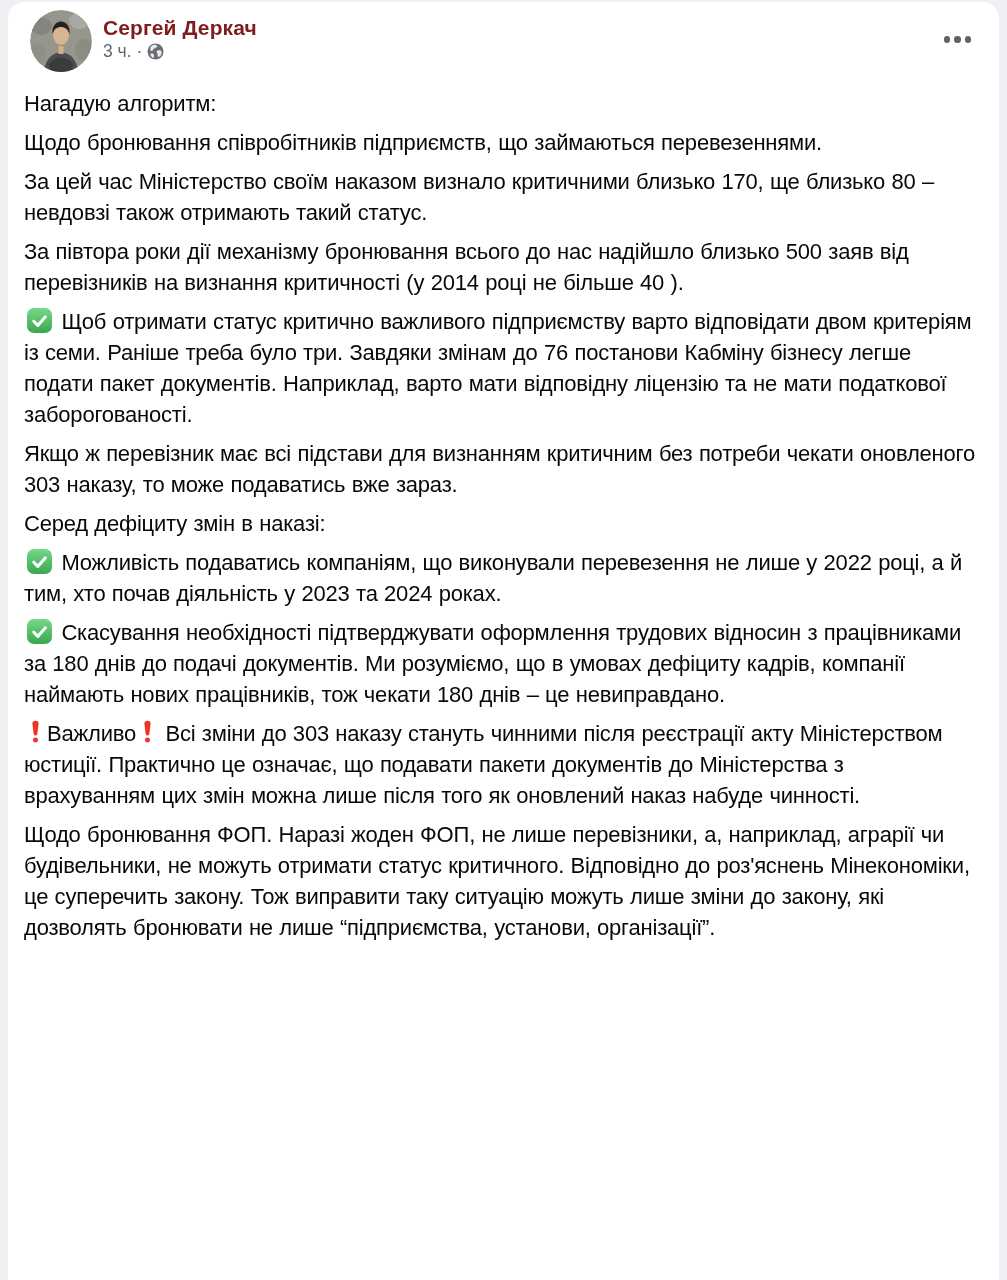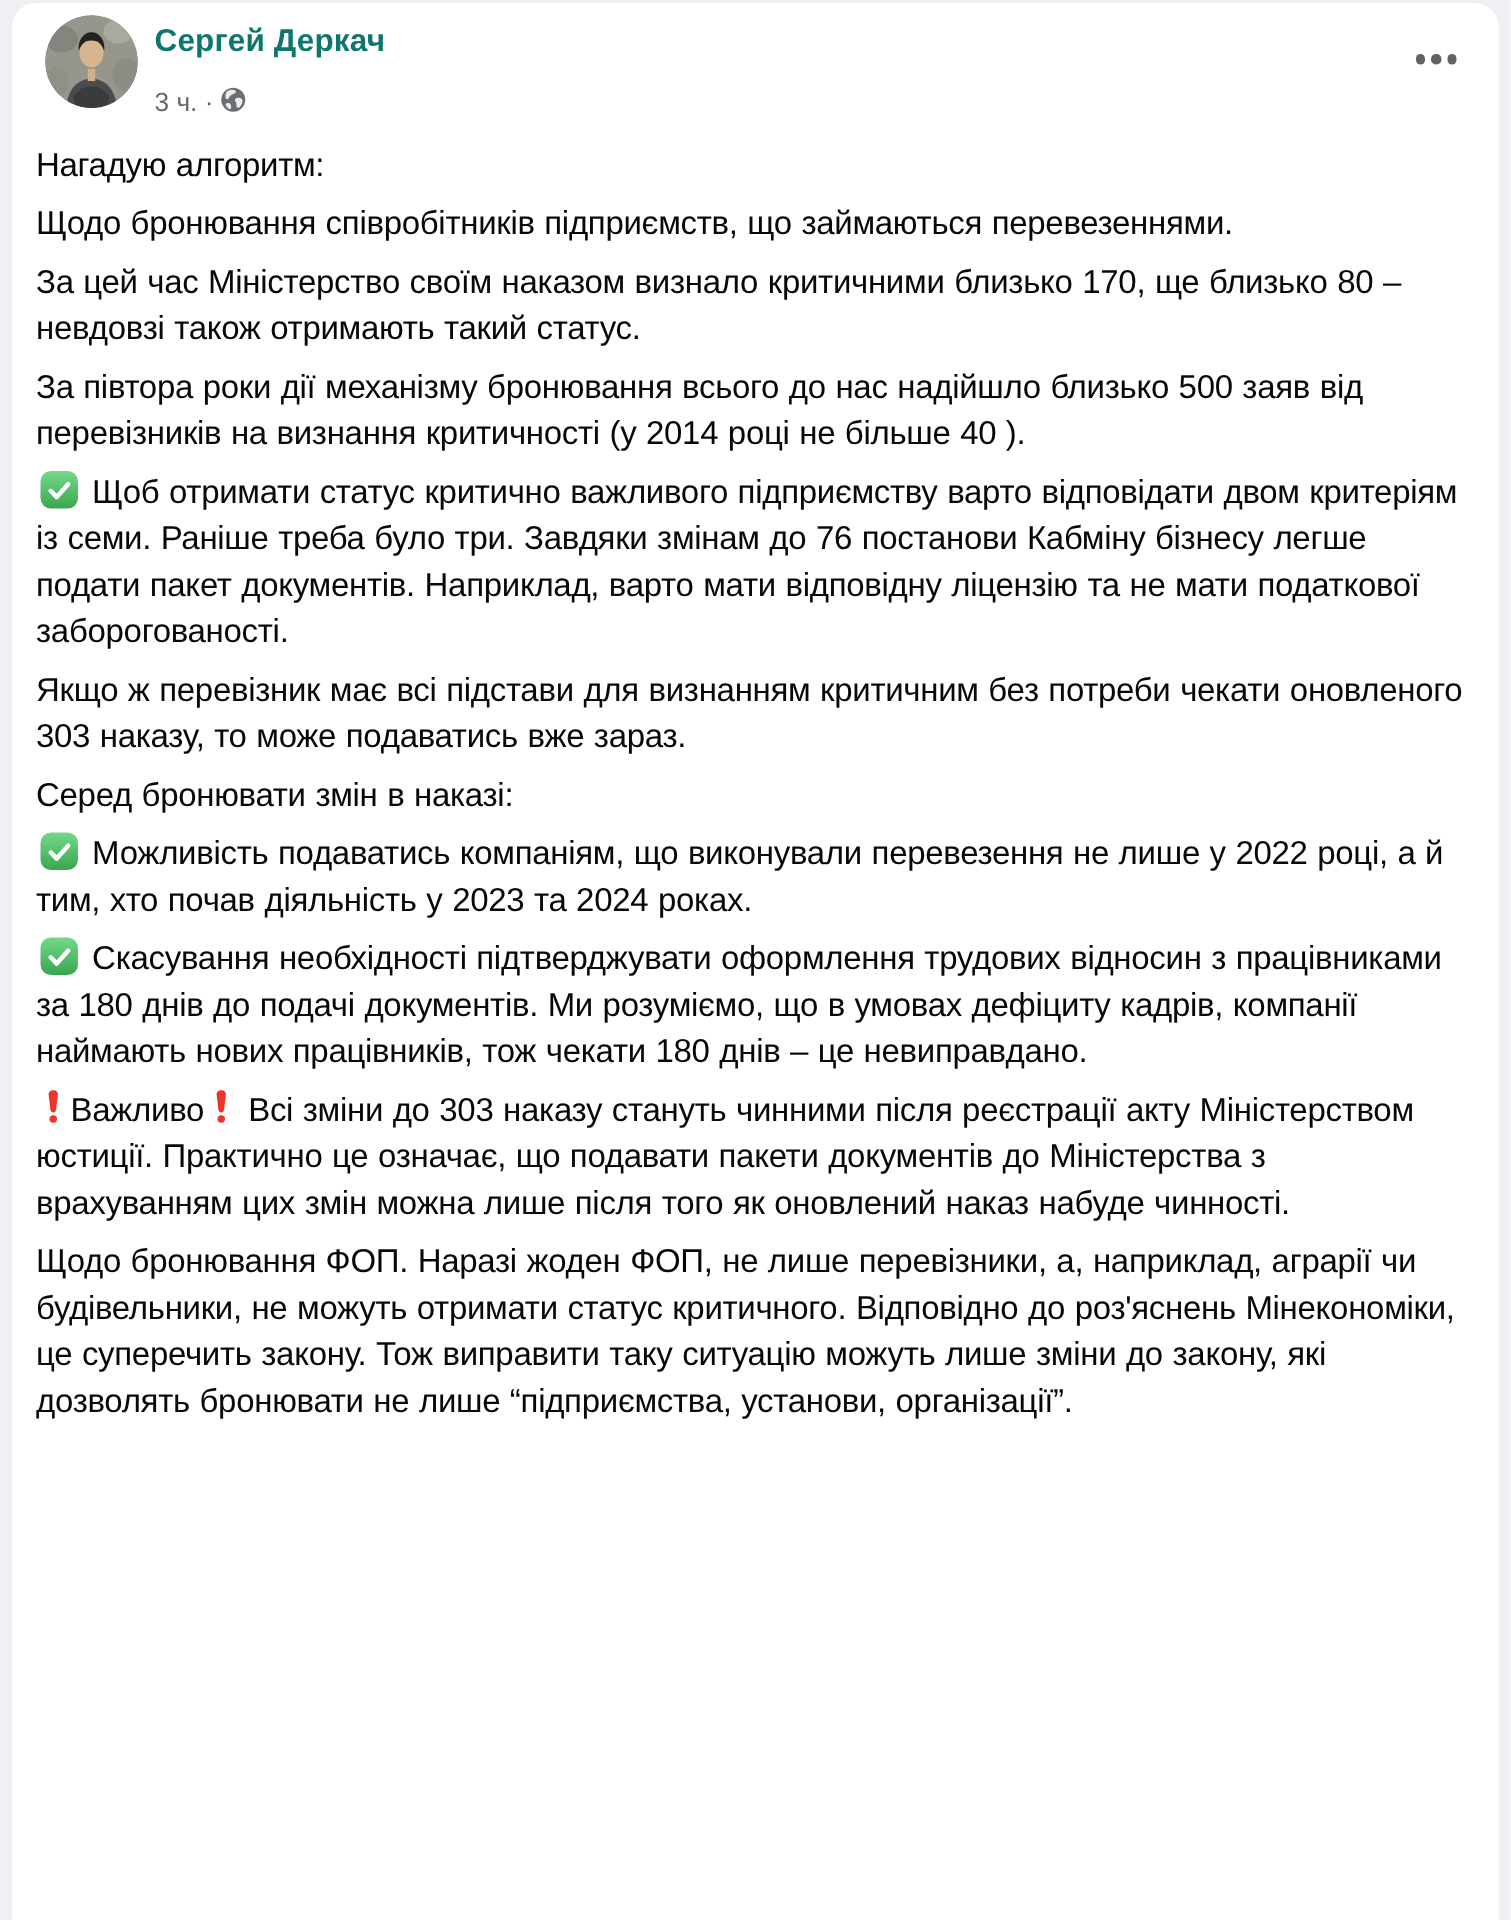--- a/index.html
+++ b/index.html
@@ -32,25 +32,25 @@
     position:relative;
     padding:8px 16px 0 22px;
     display:flex;align-items:flex-start;
   }
   .avatar{
     width:62px;height:62px;border-radius:50%;overflow:hidden;flex:0 0 62px;
     cursor:pointer;
   }
   .hmeta{margin-left:11px;padding-top:5px;}
   .author{
-    font-size:21px;font-weight:bold;color:#0f766e;line-height:26px;
+    font-size:21px;font-weight:bold;color:#7f1d1d;line-height:26px;
     letter-spacing:.1px;cursor:pointer;
   }
   .sub{
-    margin-top:17px;display:flex;align-items:flex-start;gap:5px;
+    margin-top:0;display:flex;align-items:center;gap:5px;
     font-size:17.5px;color:var(--muted);line-height:20px;
   }
   .sub .ts{cursor:pointer;}
   .globe{display:inline-flex;align-items:center;}
   .menu{
     position:absolute;right:22px;top:28px;
     display:flex;gap:4px;align-items:center;
     background:none;border:none;padding:6px;cursor:pointer;border-radius:50%;
   }
   .menu span{width:6.5px;height:6.5px;border-radius:50%;background:#5f6368;display:block;}
@@ -128,21 +128,21 @@
 
   <div class="post-body">
       <p>Нагадую алгоритм:</p>
       <p>Щодо бронювання співробітників підприємств, що займаються перевезеннями.</p>
       <p>За цей час Міністерство своїм наказом визнало критичними близько 170, ще близько 80 – невдовзі також отримають такий статус.</p>
       <p>За півтора роки дії механізму бронювання всього до нас надійшло близько 500 заяв від перевізників на визнання критичності (у 2014 році не більше 40 ).</p>
       <p><span class="em em-check"><svg viewBox="0 0 25 25">
             <path d="M6.8 13.2l4 4.2 7.6-8.6" stroke="#fff" stroke-width="3" fill="none" stroke-linecap="round" stroke-linejoin="round"></path>
           </svg></span> Щоб отримати статус критично важливого підприємству варто відповідати двом критеріям із семи. Раніше треба було три. Завдяки змінам до 76 постанови Кабміну бізнесу легше подати пакет документів. Наприклад, варто мати відповідну ліцензію та не мати податкової заборогованості.</p>
       <p>Якщо ж перевізник має всі підстави для визнанням критичним без потреби чекати оновленого 303 наказу, то може подаватись вже зараз.</p>
-      <p>Серед бронювати змін в наказі:</p>
+      <p>Серед дефіциту змін в наказі:</p>
       <p><span class="em em-check"><svg viewBox="0 0 25 25">
             <path d="M6.8 13.2l4 4.2 7.6-8.6" stroke="#fff" stroke-width="3" fill="none" stroke-linecap="round" stroke-linejoin="round"></path>
           </svg></span> Можливість подаватись компаніям, що виконували перевезення не лише у 2022 році, а й тим, хто почав діяльність у 2023 та 2024 роках.</p>
       <p><span class="em em-check"><svg viewBox="0 0 25 25">
             <path d="M6.8 13.2l4 4.2 7.6-8.6" stroke="#fff" stroke-width="3" fill="none" stroke-linecap="round" stroke-linejoin="round"></path>
           </svg></span> Скасування необхідності підтверджувати оформлення трудових відносин з працівниками за 180 днів до подачі документів. Ми розуміємо, що в умовах дефіциту кадрів, компанії наймають нових працівників, тож чекати 180 днів – це невиправдано.</p>
       <p><span class="em em-excl"><svg viewBox="0 0 13 25">
             <path d="M6.5 1.8c2 0 3.3 1.2 3.1 3L8.4 14.6c-.1 1.2-.9 2-1.9 2s-1.8-.8-1.9-2L3.4 4.8c-.2-1.8 1.1-3 3.1-3z" fill="var(--red)"></path>
             <circle cx="6.5" cy="21" r="2.5" fill="var(--red)"></circle>
           </svg></span>Важливо<span class="em em-excl"><svg viewBox="0 0 13 25">

